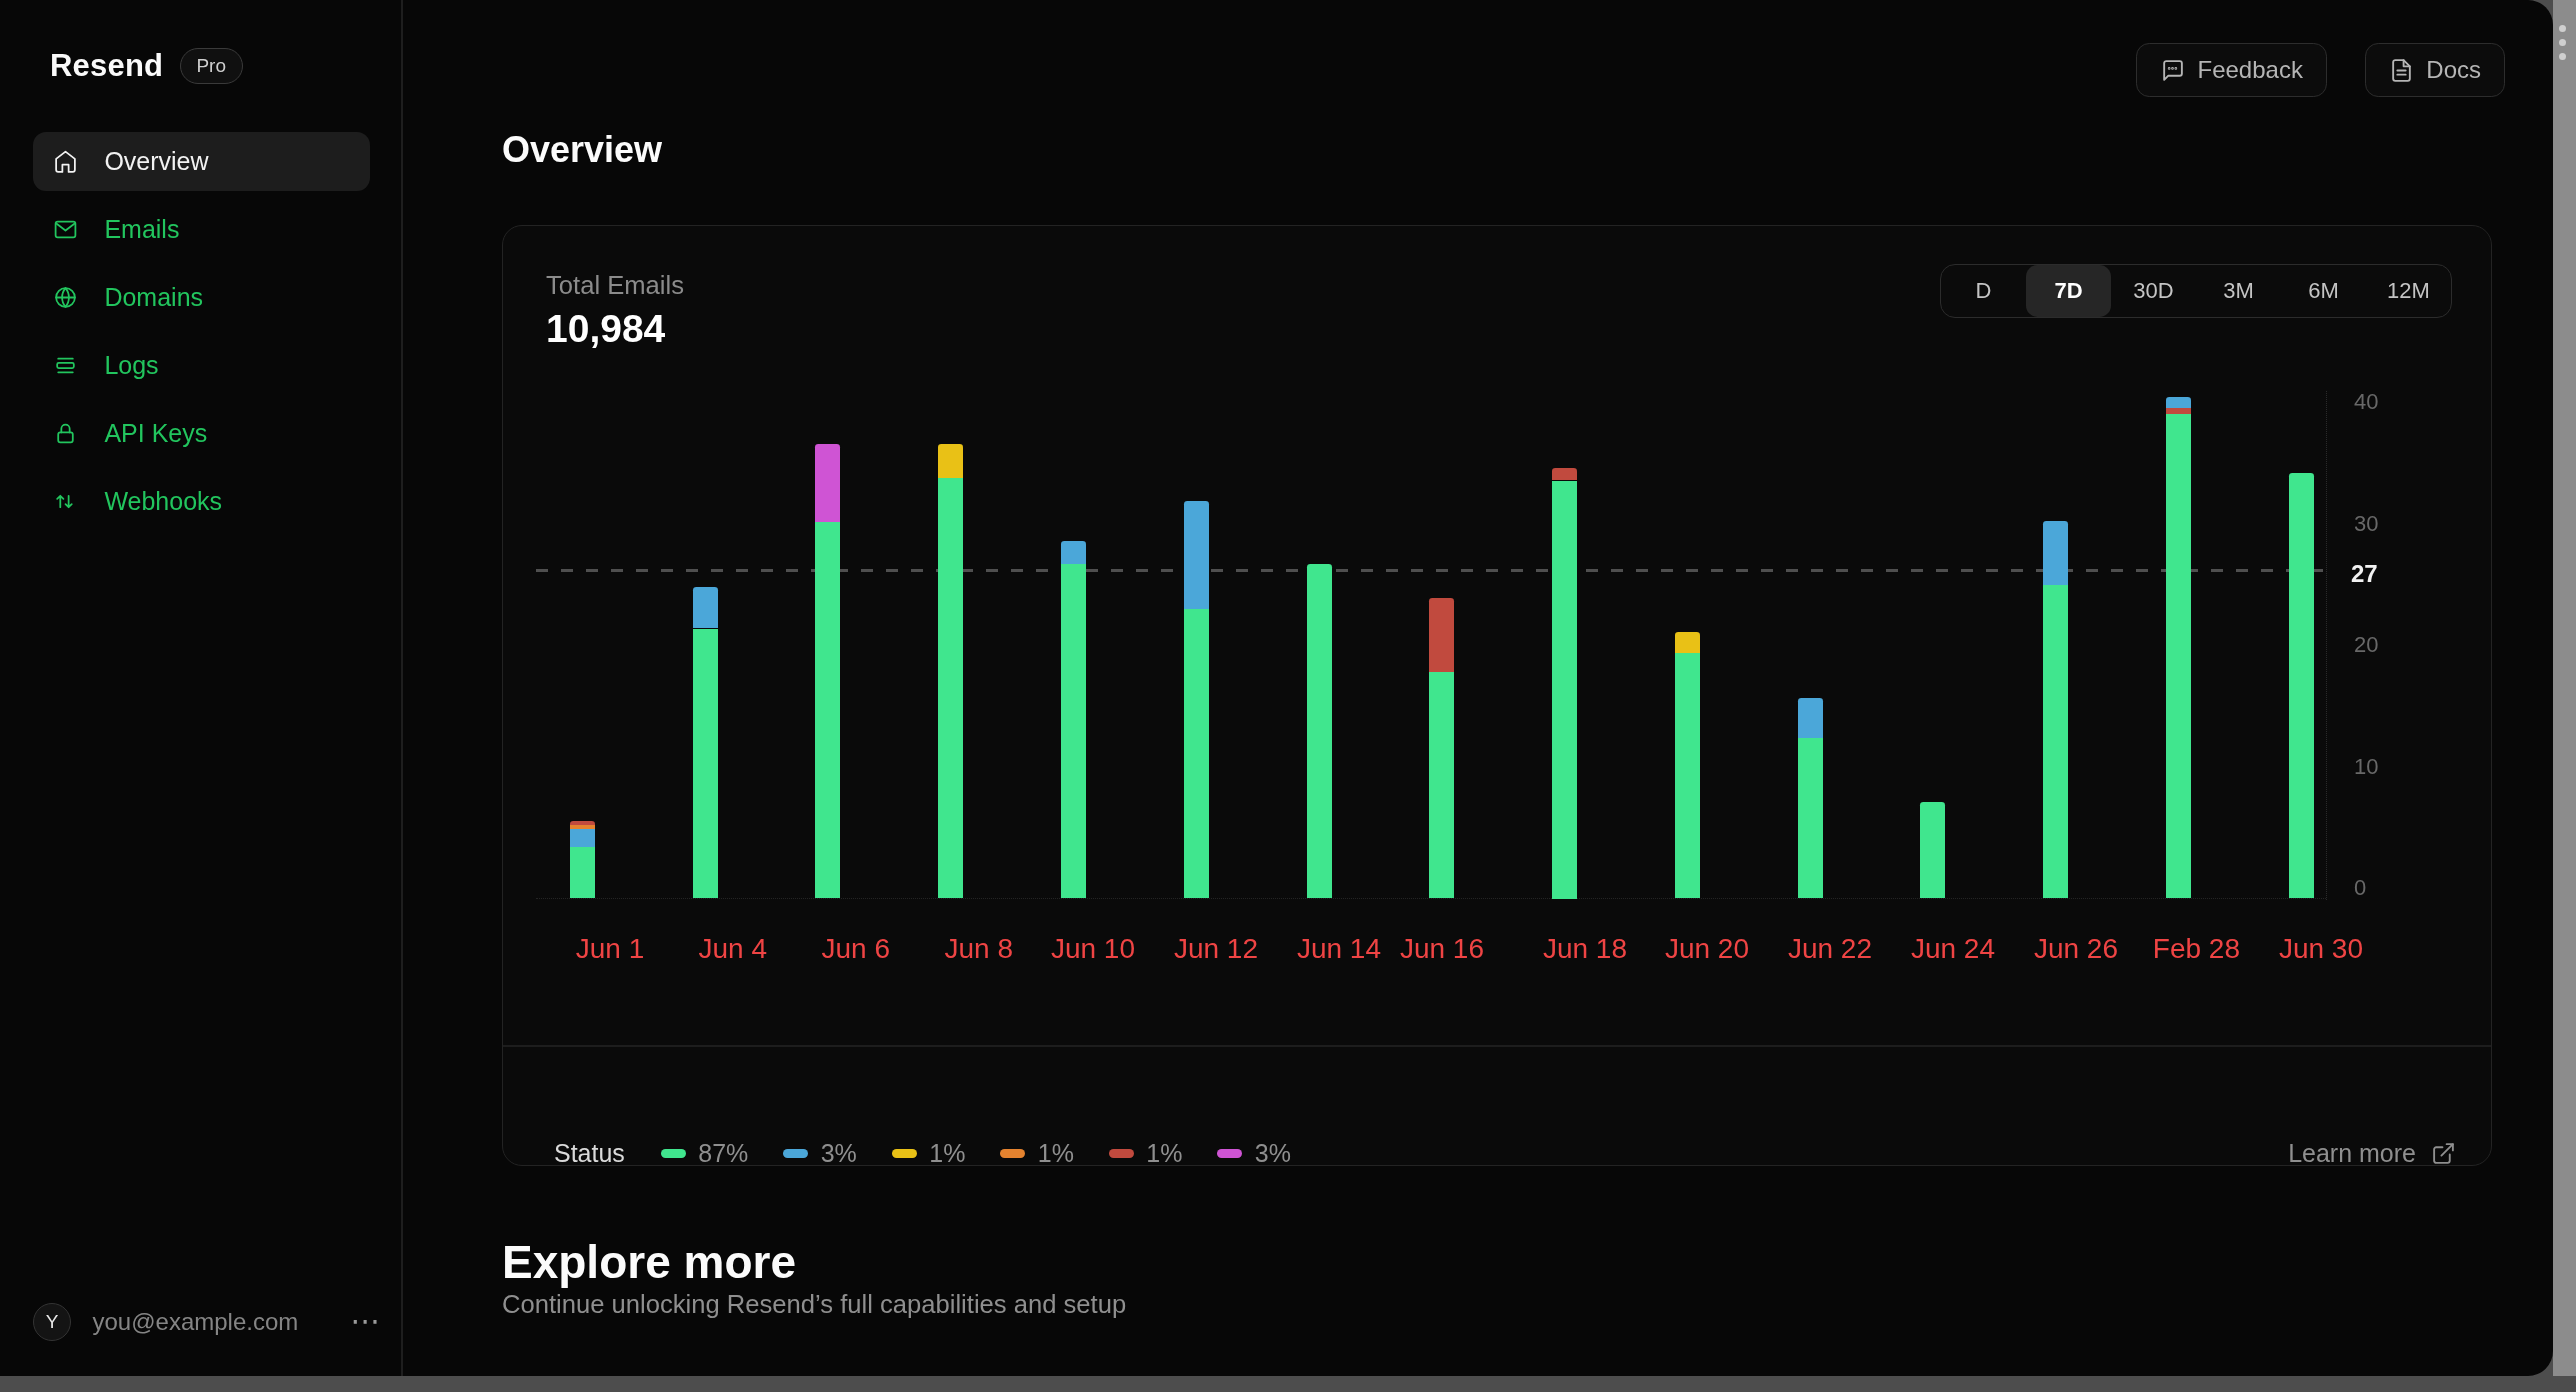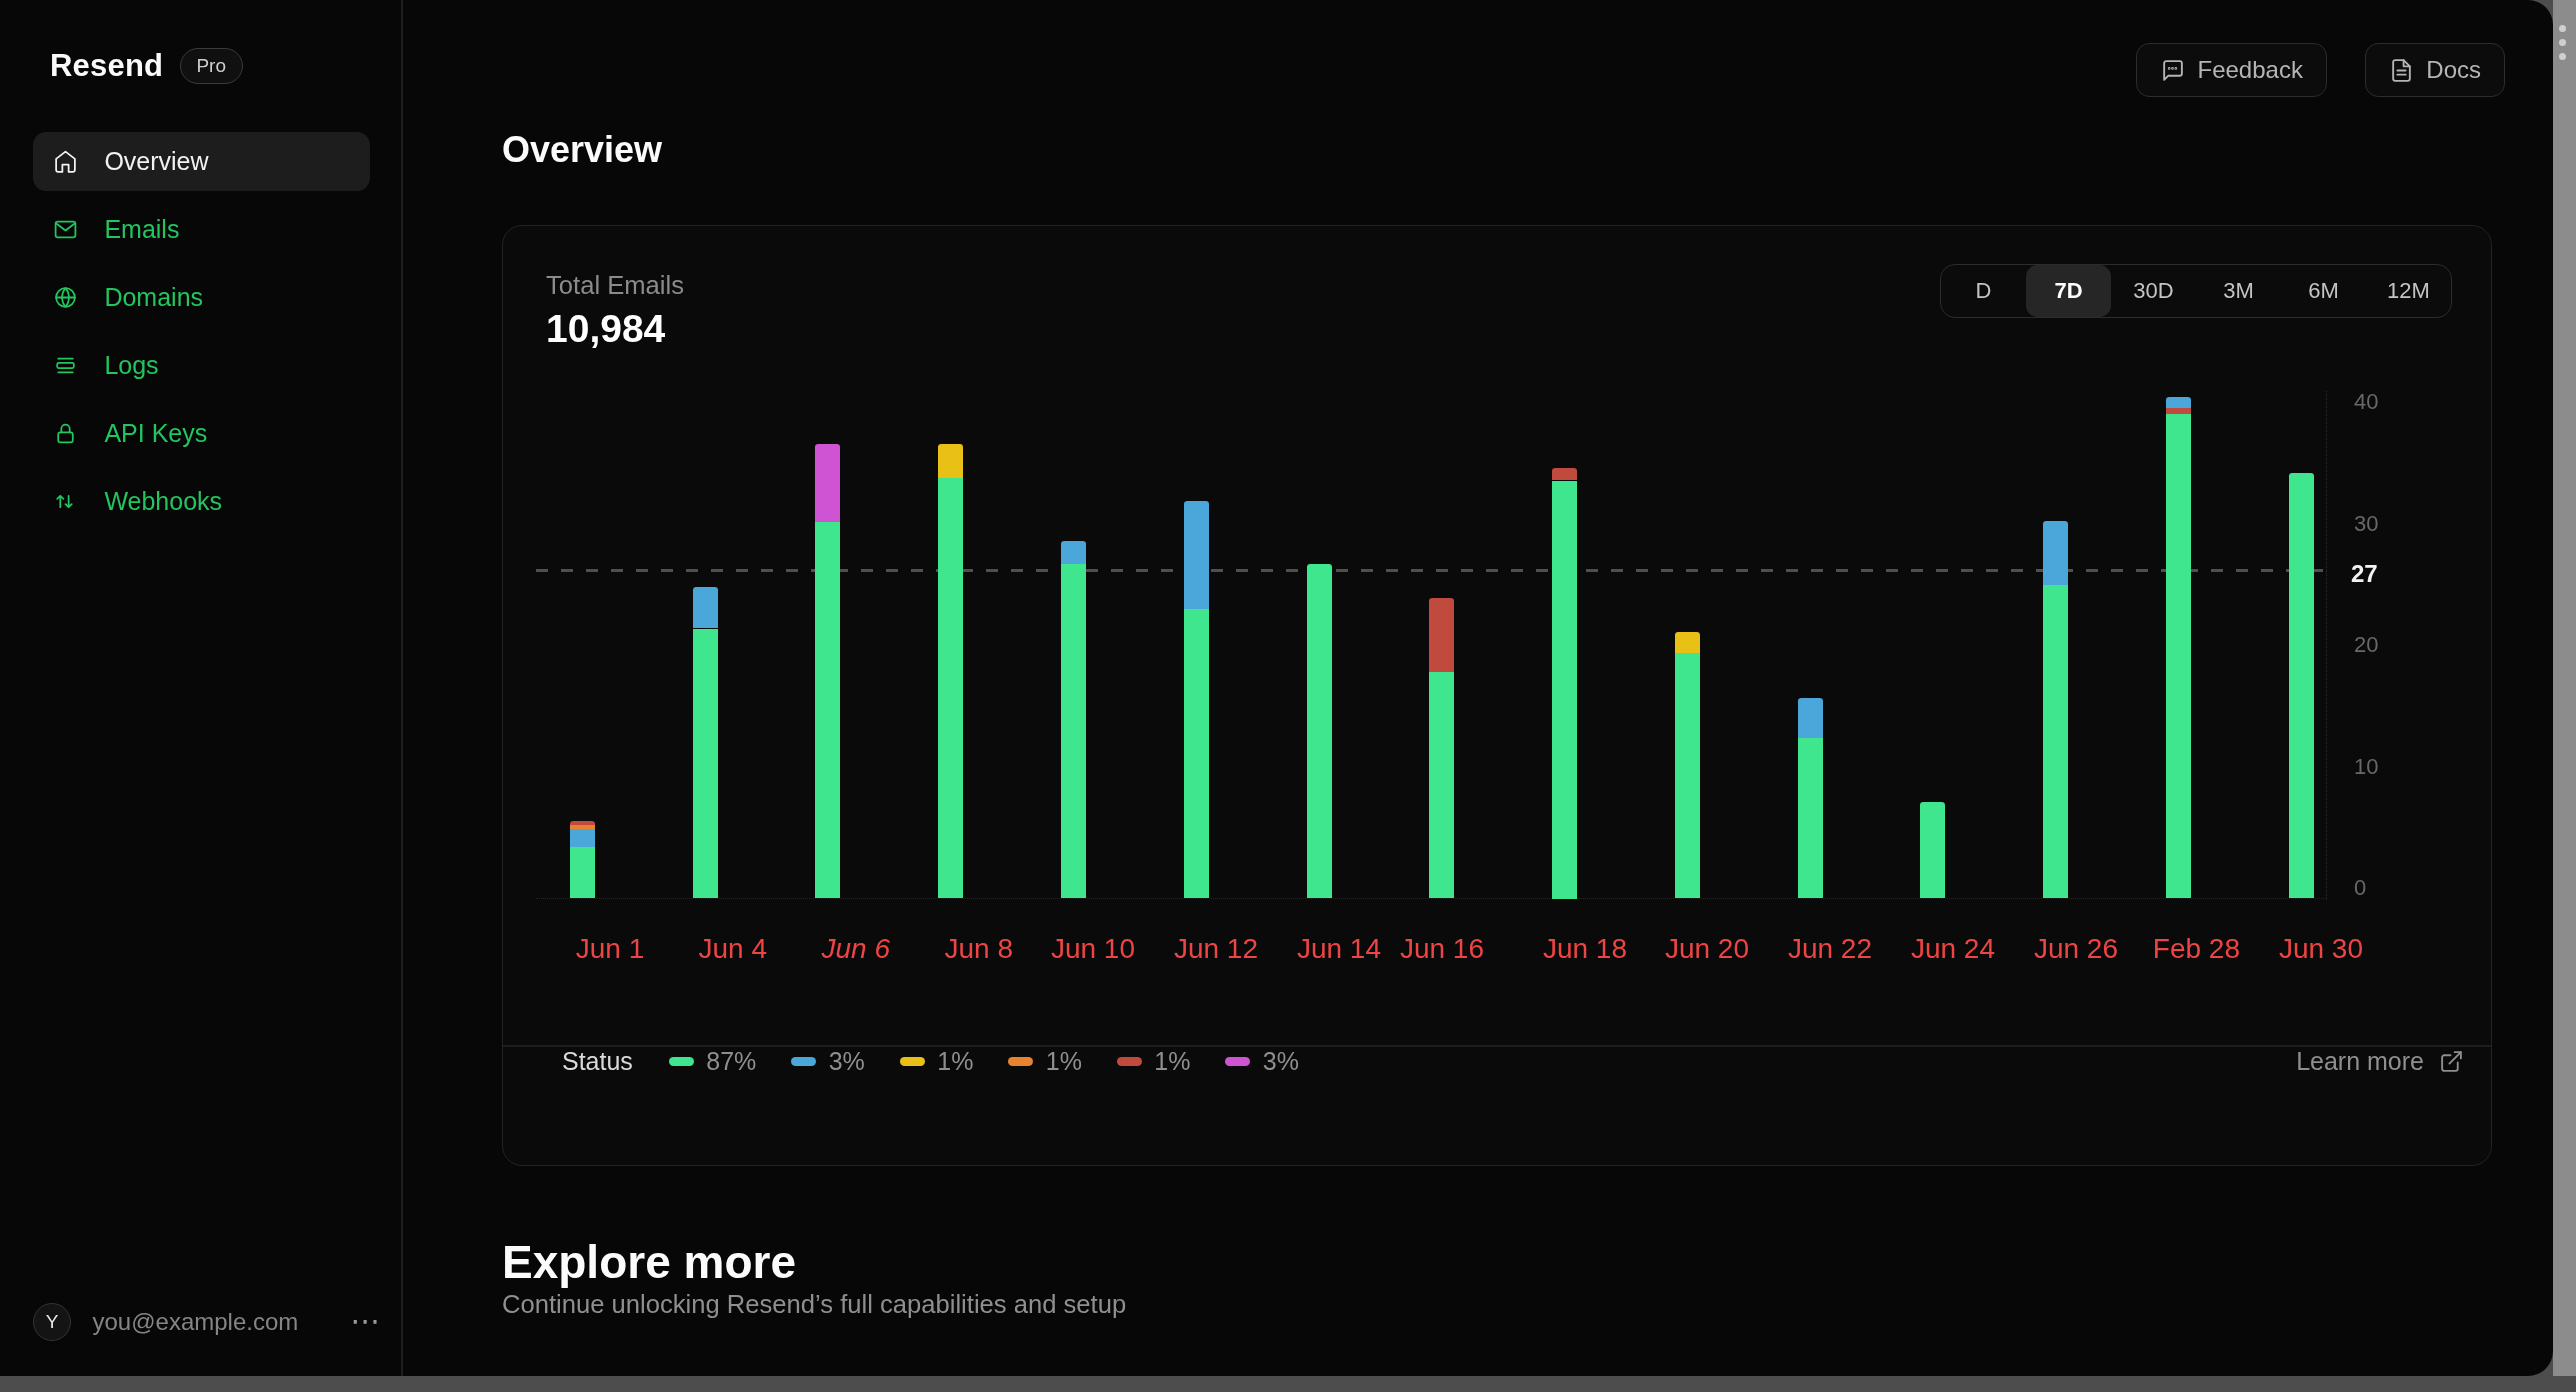--- a/index.html
+++ b/index.html
@@ -55,22 +55,22 @@
   .bar-seg { position:absolute; width:25px; }
   .x-label { position:absolute; width:124px; text-align:right; color:#ef4444; font-size:28px; }
   .y-tick { position:absolute; left:1851px; color:#686868; font-size:22px; }
   .y-threshold-label { position:absolute; left:1848px; color:#f2f2f2; font-size:24px; font-weight:700; }
   .threshold-line { position:absolute; left:33px; top:343px; width:1793px; height:2.5px;
     background:repeating-linear-gradient(90deg,#4f4f4f 0 11.6px,transparent 11.6px 25px); }
   .axis-v { position:absolute; left:1823px; top:165px; width:0; height:509px; border-left:1.7px dotted #2b2b2b; }
   .axis-h { position:absolute; left:33px; top:672px; width:1790px; height:0; border-top:1.7px dotted #242424; }
 
   .card-divider { position:absolute; left:0; top:819px; width:100%; height:1.7px; background:#1d1d1d; }
-  .card-footer { position:absolute; left:16px; top:821px; width:100%; height:121px; display:flex;
-    align-items:flex-start; justify-content:space-between; padding:0 43px;gap:24px; }
+  .card-footer { position:absolute; left:8px; top:821px; width:100%; height:121px; display:flex;
+    align-items:flex-end; justify-content:space-between; padding:0 43px;gap:24px; }
   .legend-group { display:flex; align-items:center; gap:36px; }
   .legend-title { color:#dadada; font-size:25px; }
   .legend-entry { display:flex; align-items:center; gap:12.4px; }
   .legend-swatch { width:25px; height:9px; border-radius:5px; }
   .legend-val { color:#8f8f8f; font-size:25px; }
   .learn-more { display:flex; align-items:center; gap:15px; color:#8f8f8f; font-size:25px; cursor:pointer; }
   .learn-more svg { width:25px; height:25px; }
 
   .explore-title { position:absolute; left:502px; top:1235px; color:#fbfbfb; font-size:46px; font-weight:700; }
   .explore-sub { position:absolute; left:502px; top:1290px; color:#8f8f8f; font-size:25.6px; }
@@ -191,21 +191,21 @@
       <div class="bar-seg" style="left: 67px; top: 621px; height: 51px; background: rgb(64, 230, 142);"></div>
           <div class="bar-seg" style="left: 67px; top: 603px; height: 17.6px; background: rgb(75, 167, 217);"></div>
           <div class="bar-seg" style="left: 67px; top: 599px; height: 4.2px; background: rgb(229, 131, 47);"></div>
           <div class="bar-seg" style="left: 67px; top: 595px; height: 4.2px; background: rgb(193, 74, 62); border-radius: 3.3px 3.3px 0px 0px;"></div>
           <div class="x-label" style="left: 17.3px; top: 707px;">Jun 1</div>
           <div class="bar-seg" style="left: 190px; top: 403px; height: 269px; background: rgb(64, 230, 142);"></div>
           <div class="bar-seg" style="left: 190px; top: 361px; height: 41px; background: rgb(75, 167, 217); border-radius: 3.3px 3.3px 0px 0px;"></div>
           <div class="x-label" style="left: 140px; top: 707px;">Jun 4</div>
           <div class="bar-seg" style="left: 312px; top: 296px; height: 376px; background: rgb(64, 230, 142);"></div>
           <div class="bar-seg" style="left: 312px; top: 218px; height: 78px; background: rgb(207, 84, 212); border-radius: 3.3px 3.3px 0px 0px;"></div>
-          <div class="x-label" style="left: 263px; top: 707px; font-style: italic;">Jun 6</div>
+          <div class="x-label" style="left: 263px; top: 707px;">Jun 6</div>
           <div class="bar-seg" style="left: 435px; top: 252px; height: 420px; background: rgb(64, 230, 142);"></div>
           <div class="bar-seg" style="left: 435px; top: 218px; height: 34px; background: rgb(233, 193, 22); border-radius: 3.3px 3.3px 0px 0px;"></div>
           <div class="x-label" style="left: 386px; top: 707px;">Jun 8</div>
           <div class="bar-seg" style="left: 558px; top: 338px; height: 334px; background: rgb(64, 230, 142);"></div>
           <div class="bar-seg" style="left: 558px; top: 315px; height: 23px; background: rgb(75, 167, 217); border-radius: 3.3px 3.3px 0px 0px;"></div>
           <div class="x-label" style="left: 508px; top: 707px;">Jun 10</div>
           <div class="bar-seg" style="left: 681px; top: 383px; height: 289px; background: rgb(64, 230, 142);"></div>
           <div class="bar-seg" style="left: 681px; top: 275px; height: 108px; background: rgb(75, 167, 217); border-radius: 3.3px 3.3px 0px 0px;"></div>
           <div class="x-label" style="left: 631px; top: 707px;">Jun 12</div>
           <div class="bar-seg" style="left: 804px; top: 338px; height: 334px; background: rgb(64, 230, 142); border-radius: 3.3px 3.3px 0px 0px;"></div>

